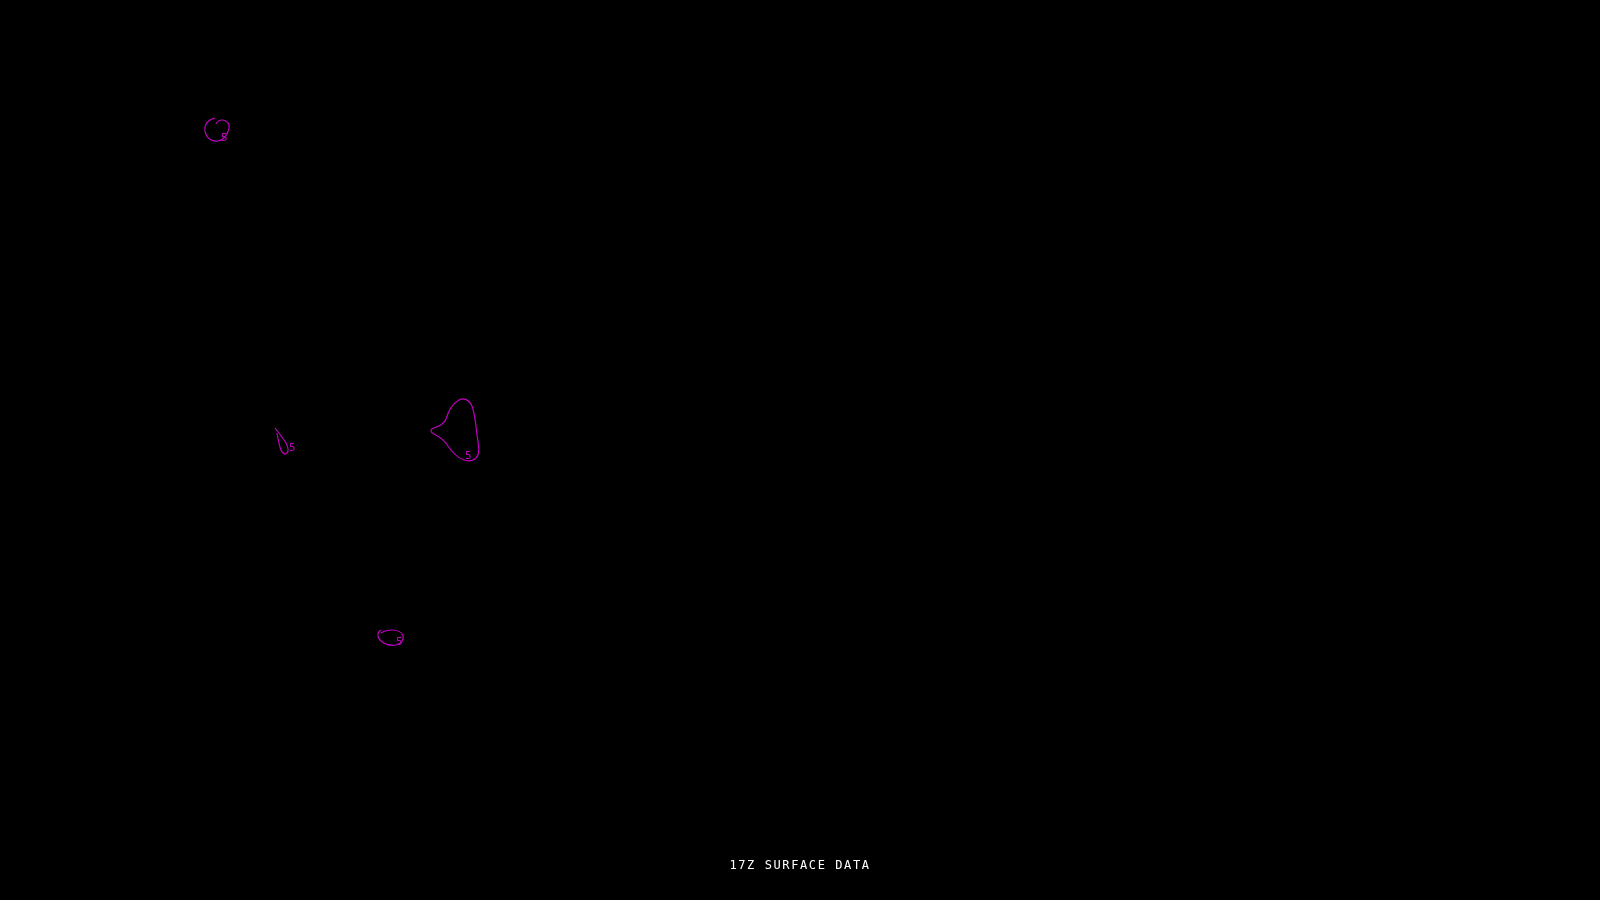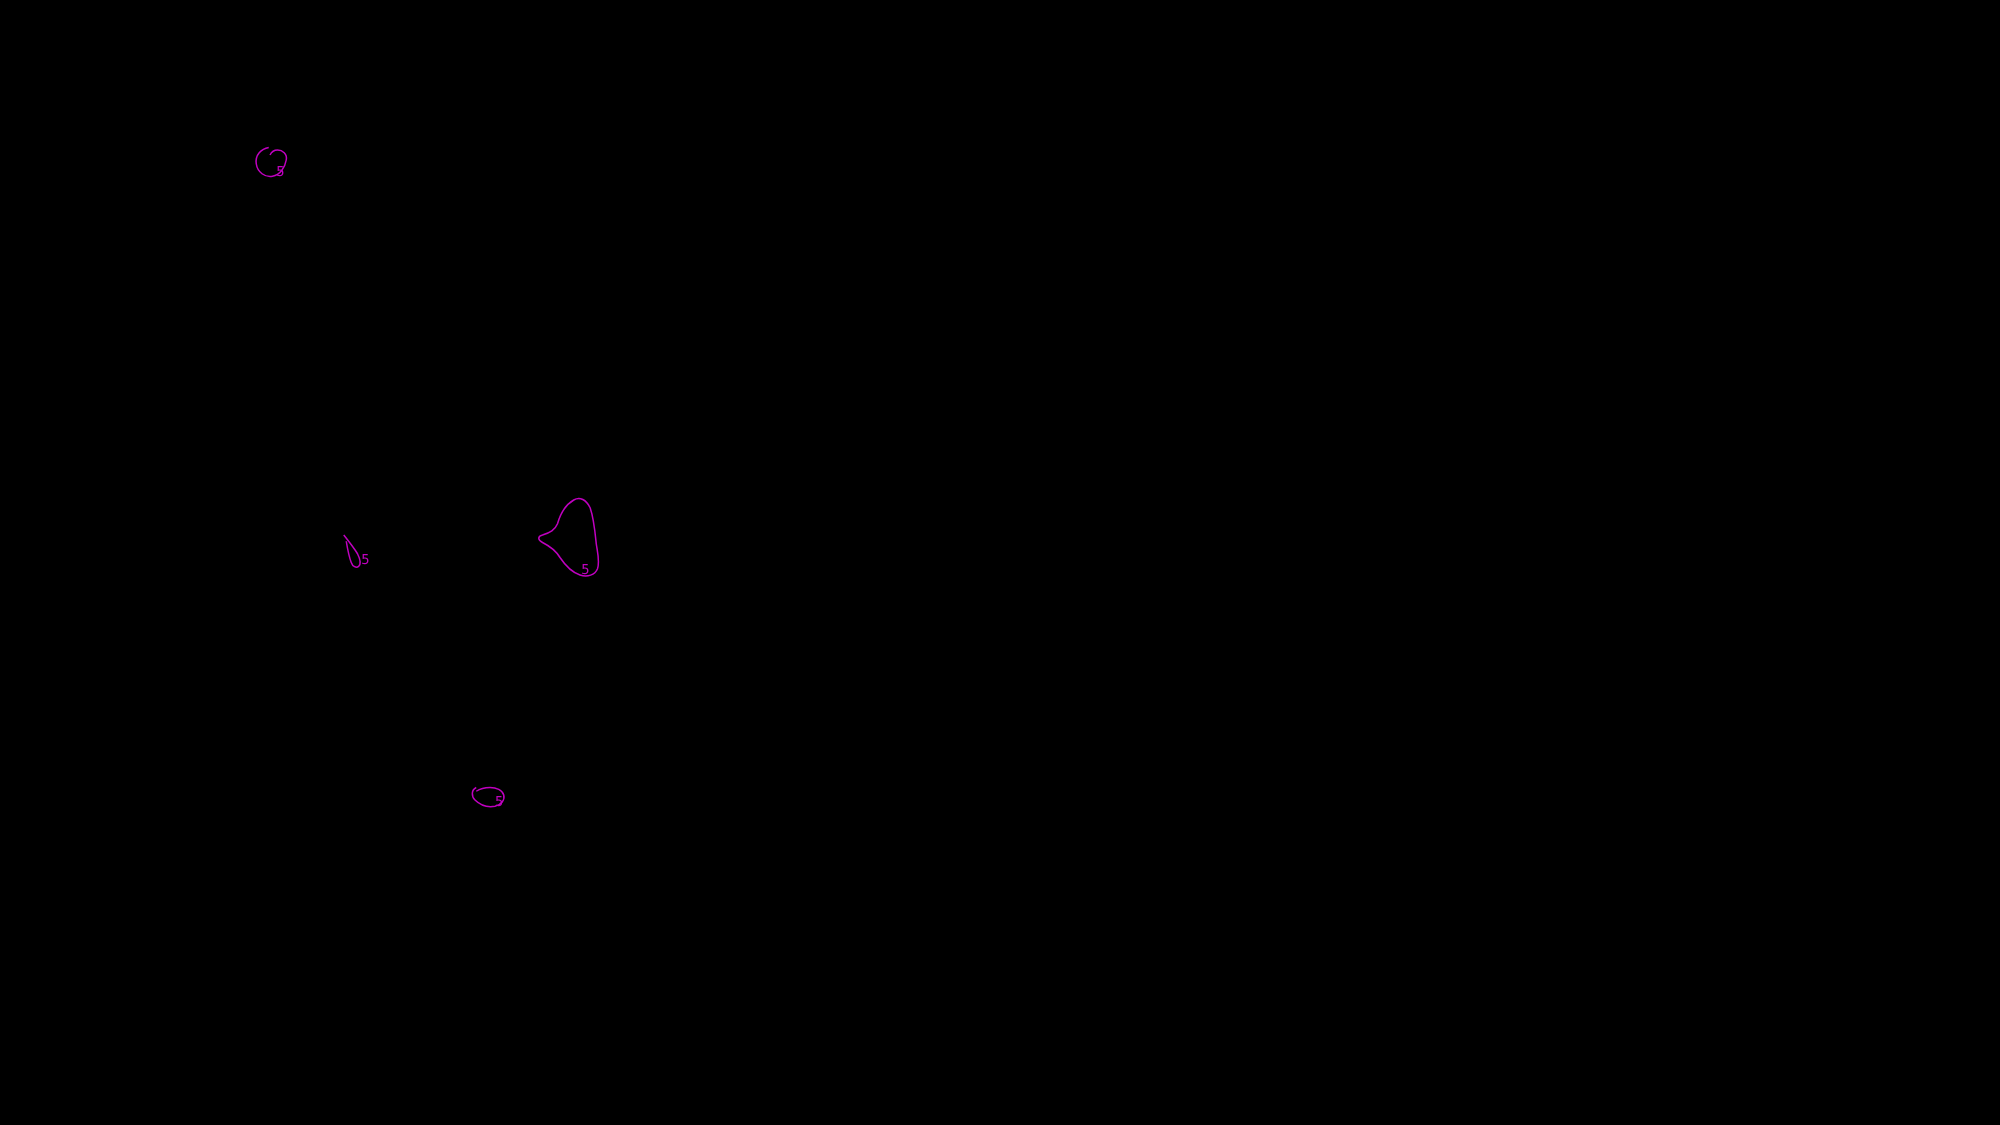--- a/index.html
+++ b/index.html
@@ -63,14 +63,15 @@
     <path class="contour-path" d="M 275 428 C 279 433 283 438 286 443 C 288 447 289 451 287 453 C 285 455 282 453 281 450 C 279 445 278 439 277 433"></path>
     <path class="contour-path" d="M 459 400 C 452 404 448 412 446 419 C 444 424 440 426 434 428 C 430 429 430 432 434 434 C 440 437 445 441 448 446 C 452 452 458 458 464 460 C 470 462 476 460 478 455 C 480 449 478 442 477 435 C 476 425 475 414 472 406 C 469 400 464 397 459 400 Z"></path>
     <path class="contour-path" d="M 381 630 C 377 632 377 637 380 640 C 384 644 390 646 396 645 C 401 644 404 640 403 636 C 402 632 397 630 392 630 C 388 630 384 631 381 633"></path>
   </svg>
 
   <div class="contour-label" style="left:221px; top:132px;">5</div>
   <div class="contour-label" style="left:289px; top:442px;">5</div>
   <div class="contour-label" style="left:465px; top:450px;">5</div>
   <div class="contour-label" style="left:396px; top:636px;">5</div>
 
+  <div id="footer-caption">17Z SURFACE DATA</div>
 
 </div>
 
 </body></html>

